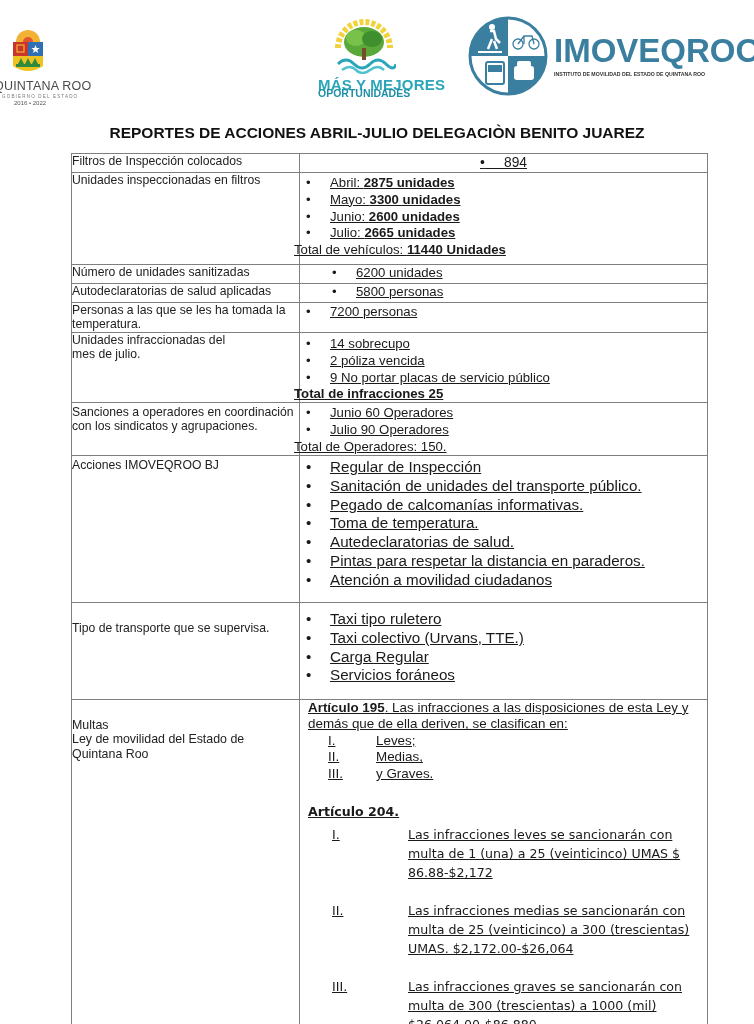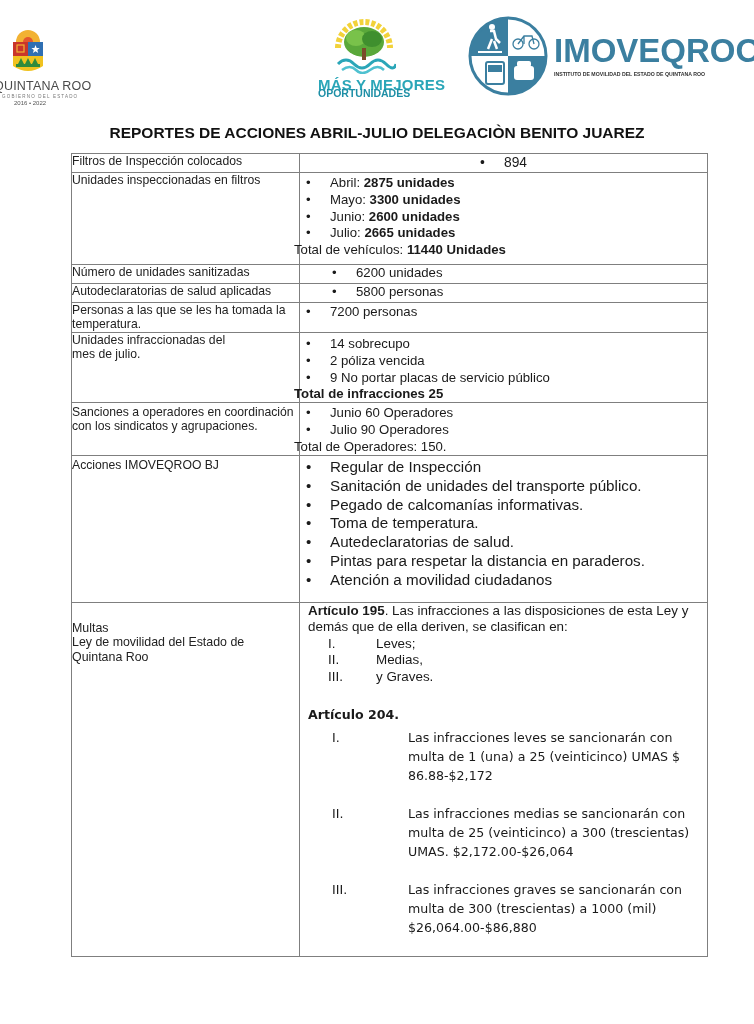--- a/index.html
+++ b/index.html
@@ -26,21 +26,21 @@
 
   
   .doc-title { position: absolute; left: 0; top: 124px; width: 754px; text-align: center;
                font-size: 15.5px; font-weight: bold; color: #111; }
 
   
   table.report { position: absolute; left: 71px; top: 153px; width: 637px;
                  border-collapse: collapse; font-size: 13px; }
   table.report td { border: 1px solid #7f7f7f; vertical-align: top; padding: 0; }
   td.lab { width: 227px; text-align: left; font-size: 12.2px; line-height: 14px; padding: 1px 6px 0 6px; color: #222; }
-  td.val { padding: 0 6px 0 14px; color: #1a1a1a; }
+  td.val { padding: 0 6px 0 14px; color: #1a1a1a; text-decoration: underline; }
   ul.b { margin: 0; padding: 0; list-style: none; }
   ul.b li { position: relative; padding-left: 30px; }
   ul.b li::before { content: "•"; position: absolute; left: 6px; }
   .sm { font-size: 13.2px; line-height: 16.8px; }
   .lg { font-size: 15.2px; line-height: 18.8px; }
   .center-val { text-align: center; font-size: 13.8px; line-height: 17px; }
   .total { font-size: 13.2px; line-height: 16px; margin-left: -6px; }
   .bold { font-weight: bold; }
 
   .art { font-family: "DejaVu Sans", sans-serif; }
@@ -198,20 +198,31 @@
         <li>Sanitación de unidades del transporte público.</li>
         <li>Pegado de calcomanías informativas.</li>
         <li>Toma de temperatura.</li>
         <li>Autedeclaratorias de salud.</li>
         <li>Pintas para respetar la distancia en paraderos.</li>
         <li>Atención a movilidad ciudadanos</li>
       </ul>
     </td>
   </tr>
 
+  <tr style="height:97px;">
+    <td class="lab" style="vertical-align:top;padding-top:18px;">Tipo de transporte que se supervisa.</td>
+    <td class="val" style="padding-top:7px;">
+      <ul class="b lg">
+        <li>Taxi tipo ruletero</li>
+        <li>Taxi colectivo (Urvans, TTE.)</li>
+        <li>Carga Regular</li>
+        <li>Servicios foráneos</li>
+      </ul>
+    </td>
+  </tr>
 
   <tr style="height:317px;">
     <td class="lab" style="padding-top:18px;font-size:12.4px;line-height:14.5px;">
       <div>Multas</div>
       <div>Ley de movilidad del Estado de</div>
       <div>Quintana Roo</div>
     </td>
     <td class="val" style="padding:0 6px 0 8px;">
       <p class="art-p"><span class="bold">Artículo 195</span><span>. Las infracciones a las disposiciones de esta Ley y demás que de ella deriven, se clasifican en:</span></p>
       <div class="roman">

